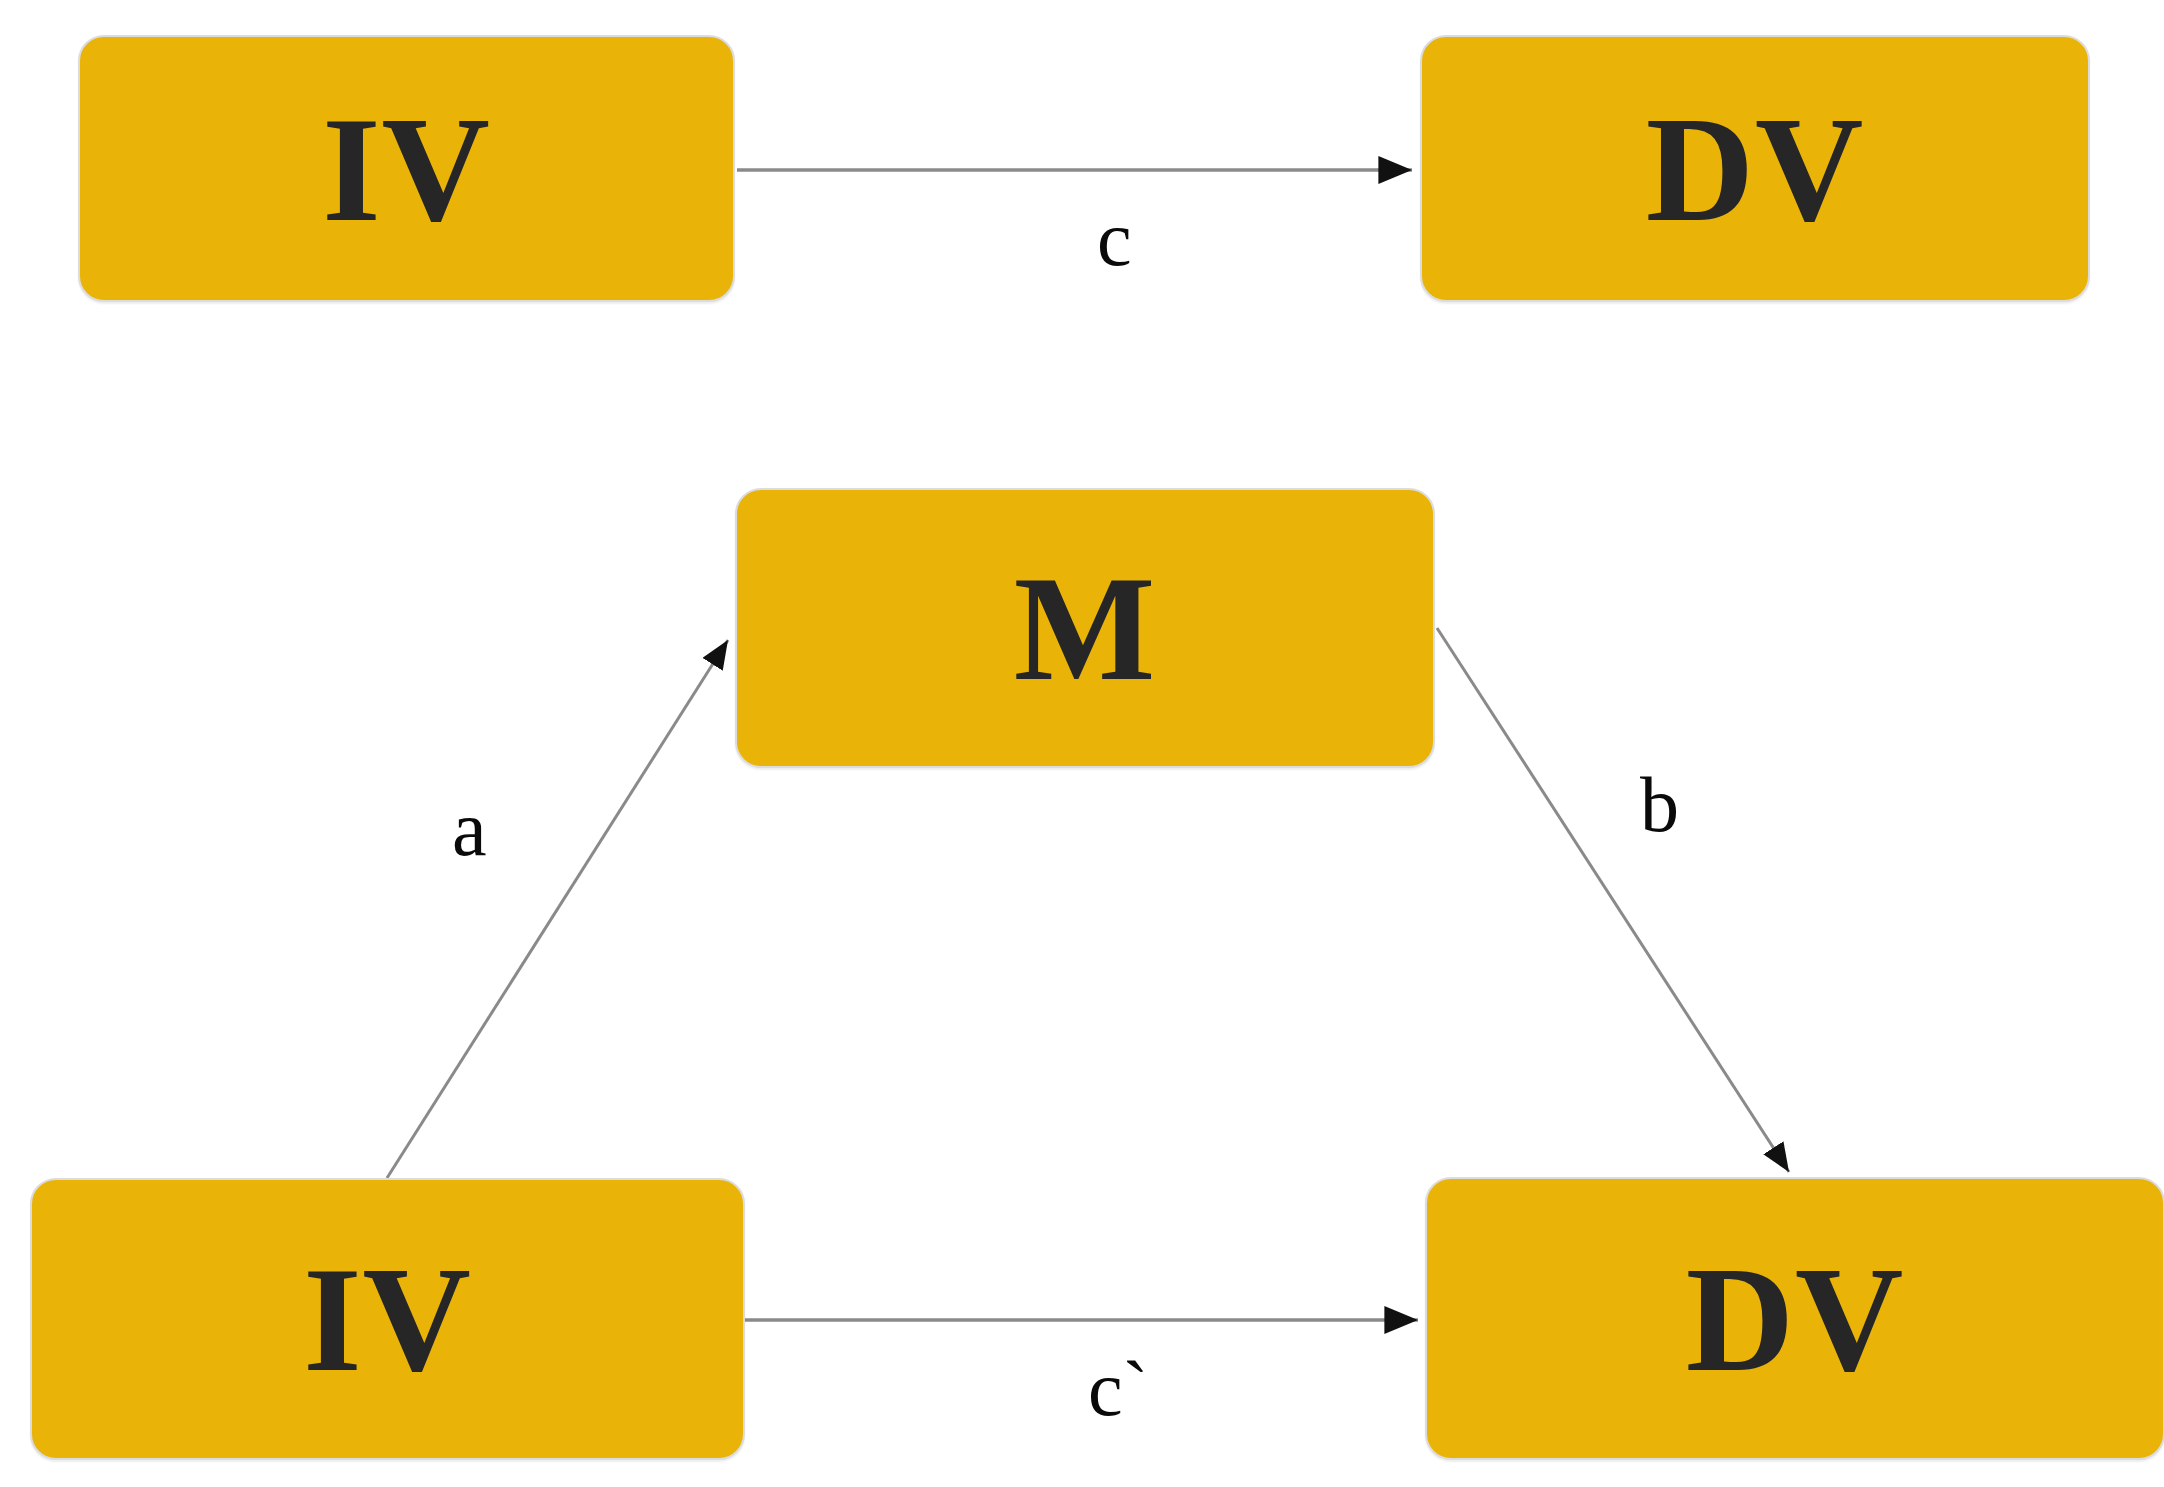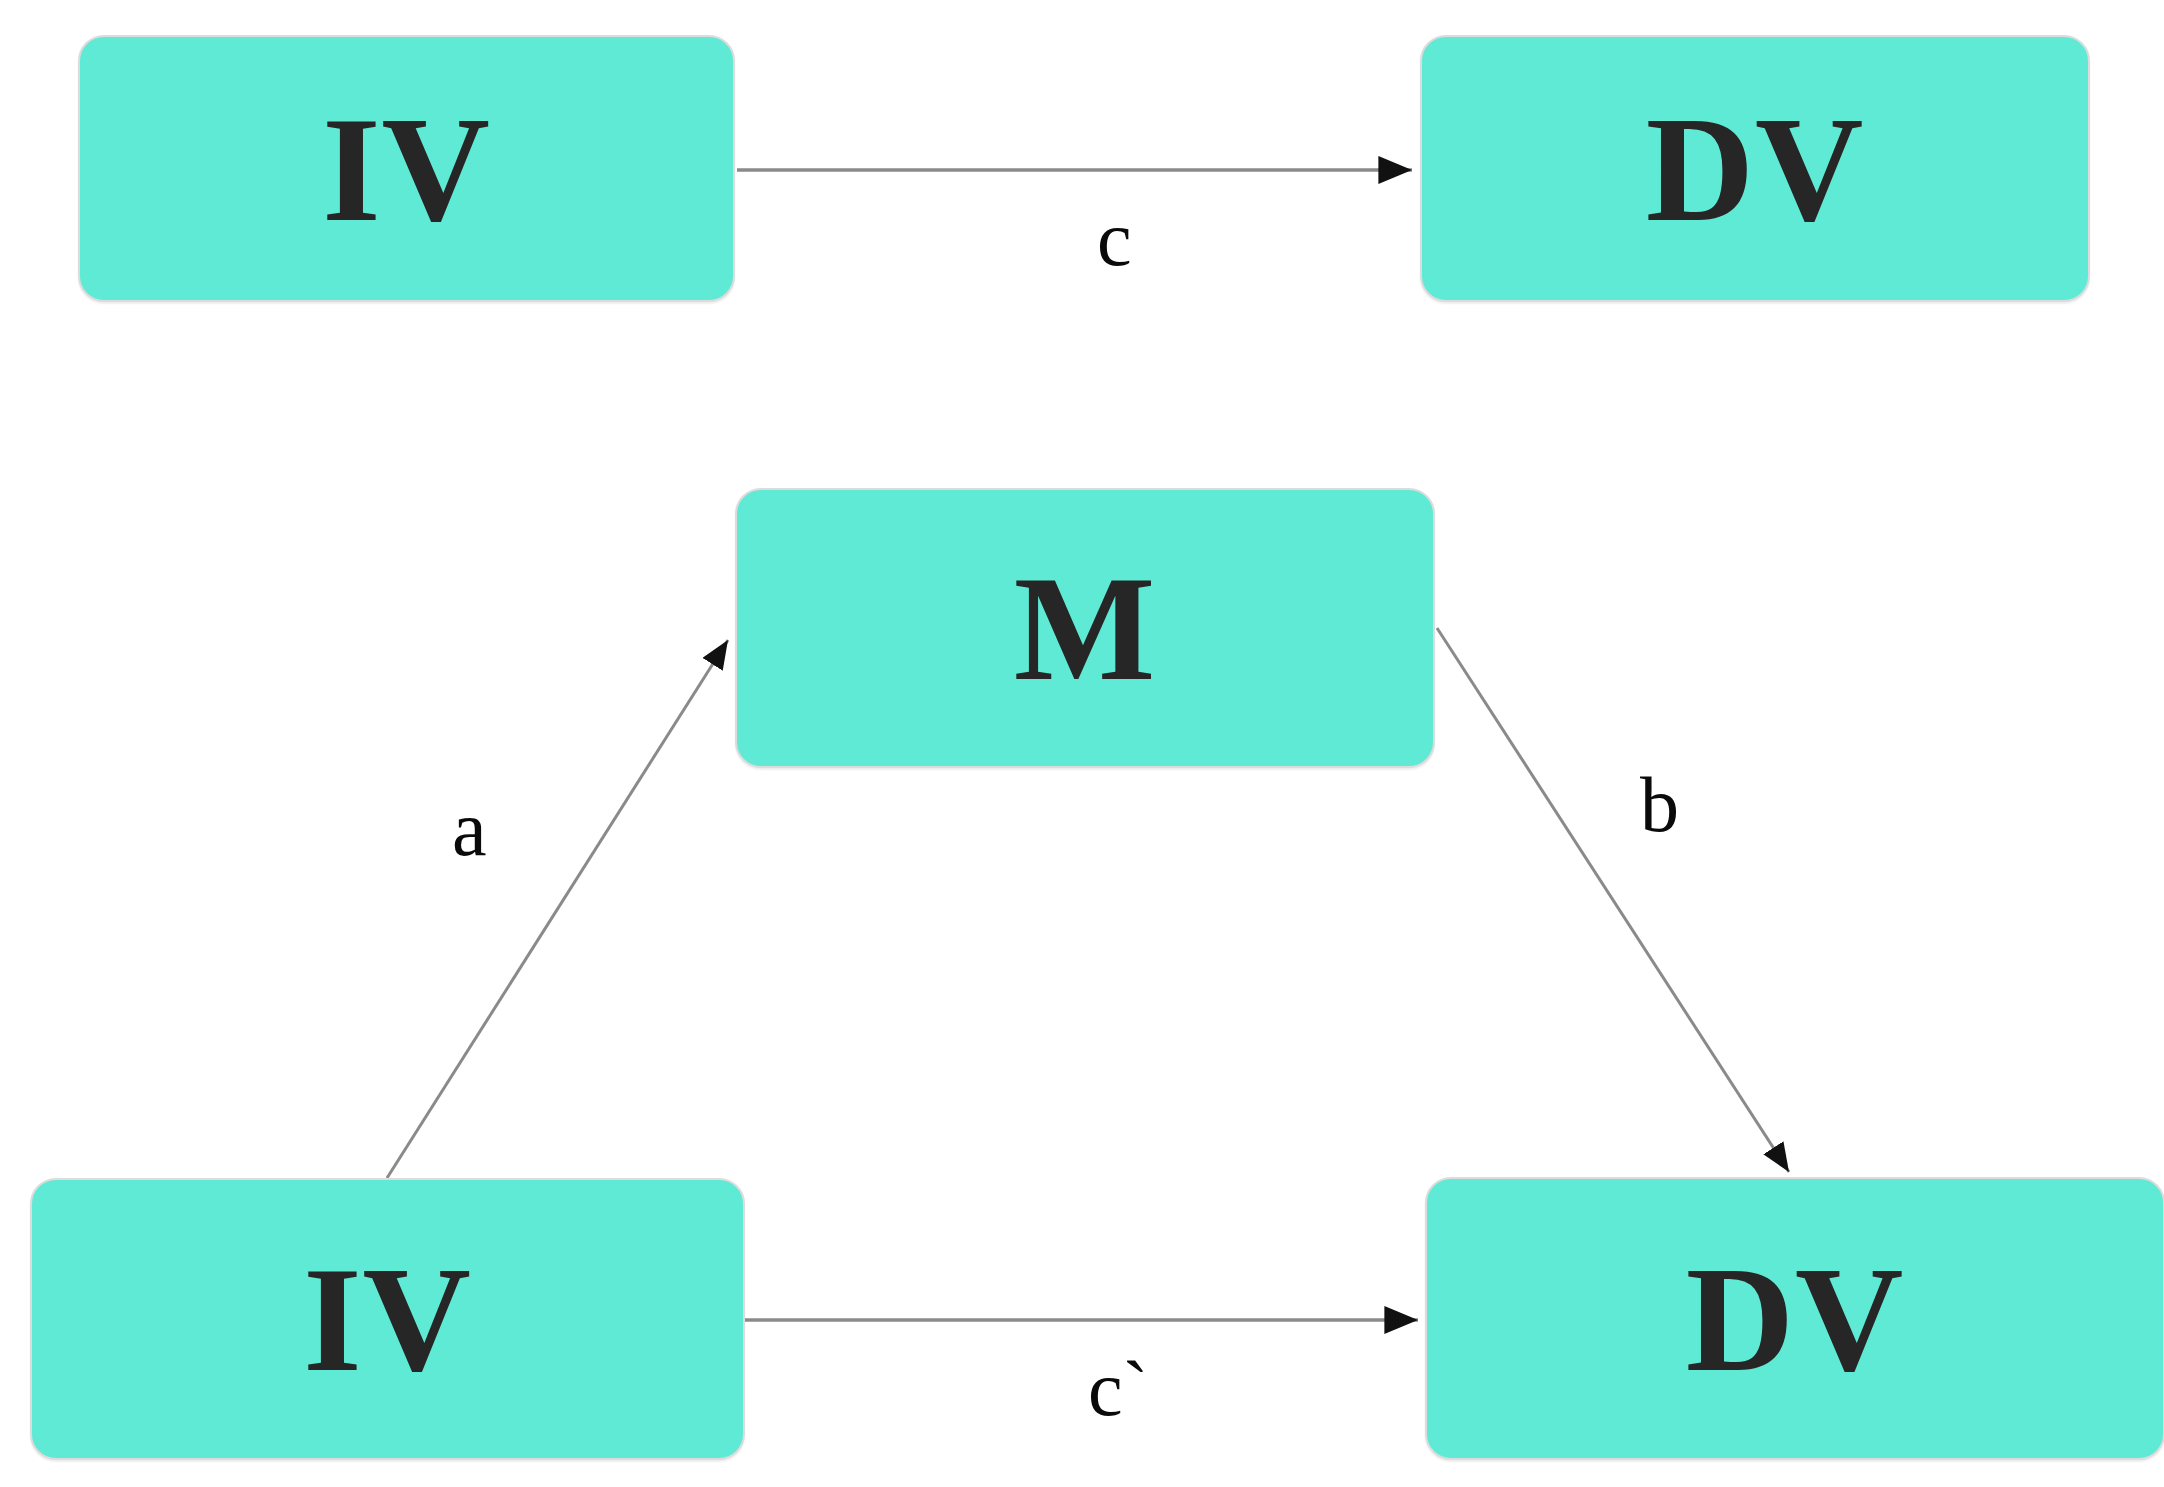--- a/index.html
+++ b/index.html
@@ -19,21 +19,21 @@
     position: absolute;
     left: 0;
     top: 0;
     width: 2164px;
     height: 1487px;
     pointer-events: none;
   }
   .node {
     position: absolute;
     box-sizing: border-box;
-    background: #5eead4;
+    background: #eab308;
     border: 2px solid #dcdcdc;
     border-radius: 26px;
     display: flex;
     align-items: center;
     justify-content: center;
     box-shadow: 0 2px 2px rgba(0,0,0,0.07);
   }
   .node-label {
     font-family: "Liberation Serif", "DejaVu Serif", serif;
     font-weight: bold;

